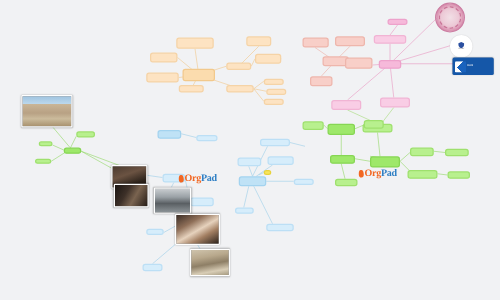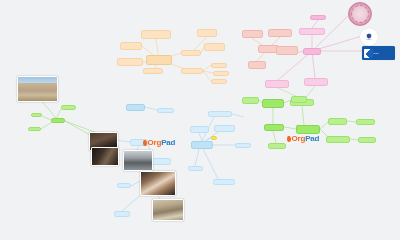--- a/index.html
+++ b/index.html
@@ -80,20 +80,21 @@
     border-radius:1px;
   }
   .blue-banner .bb-txt{color:#ffffff;font-size:2px;line-height:1.05;text-align:left;}
 
   .orgpad-logo{
     position:absolute;
     display:flex;align-items:center;
     font-weight:bold;
     letter-spacing:-0.2px;
     white-space:nowrap;
+    font-family:Liberation Serif, serif;
   }
   .orgpad-logo .op-drop{
     display:inline-block;width:4px;height:6px;margin-right:0.6px;
     background:#f26722;
     border-radius:45% 45% 50% 50% / 60% 60% 40% 40%;
     transform:rotate(-4deg);
   }
   .orgpad-logo .op-org{color:#f26722;}
   .orgpad-logo .op-pad{color:#2e7fc4;}
 </style>

